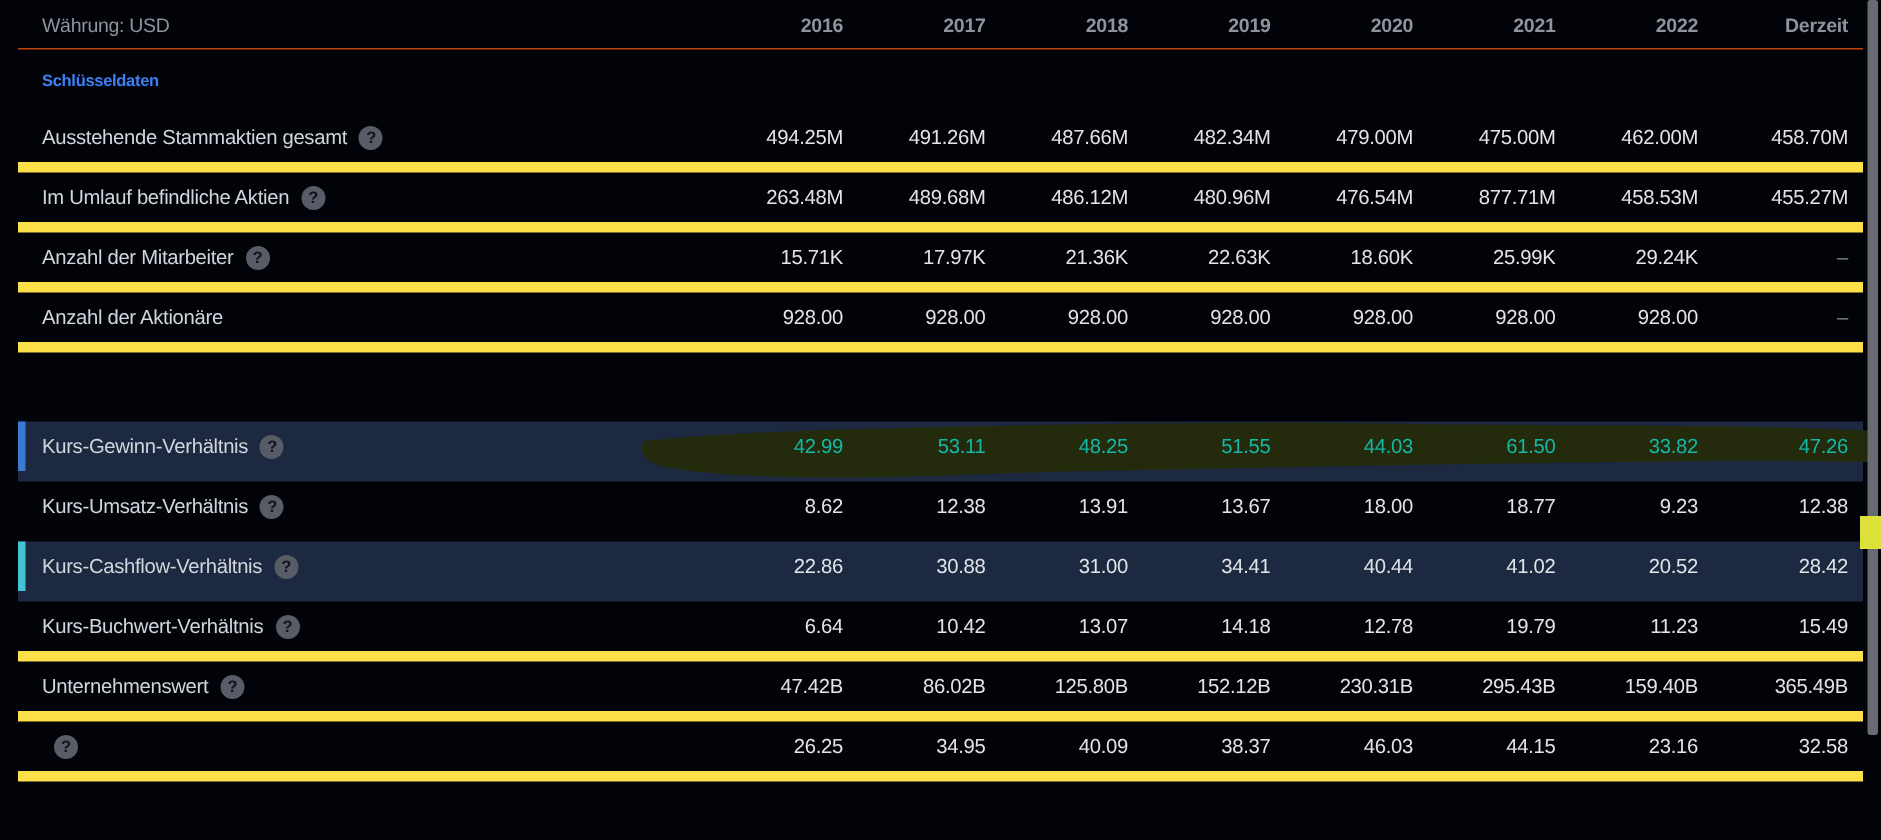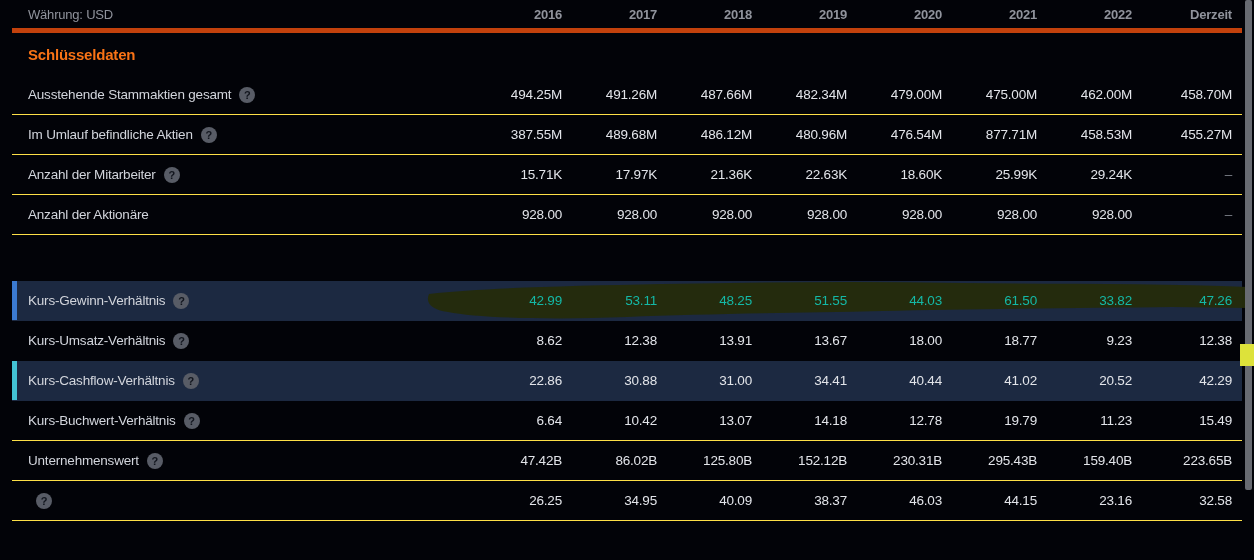--- a/index.html
+++ b/index.html
@@ -14,27 +14,27 @@
   .table {
     margin: 0 12px;
     width: 1230px;
     position: relative;
   }
   .row {
     display: flex;
     align-items: center;
     height: 40px;
     box-sizing: border-box;
-    border-bottom: 1px solid #fde047;
+    border-bottom: 7px solid #fde047;
     position: relative;
   }
   .row.no-border { border-bottom-color: transparent; }
   .row.header-row {
     height: 33px;
-    border-bottom: 5px solid #c2410c;
+    border-bottom: 1px solid #c2410c;
   }
   .row.highlight { border-bottom-color: transparent; }
   .row.highlight .accent {
     position: absolute;
     left: 0; top: 0; bottom: 0;
     width: 5px;
   }
   .label-cell {
     flex: 1;
     display: flex;
@@ -59,24 +59,24 @@
   .cell.last { width: 100px; }
   .row { padding-right: 10px; }
   .header-row .cell { color: #90939c; font-size: 13px; font-weight: bold; }
   .cell.dim { color: #7e828b; }
   .row.marked .cell { color: #14b8a6; }
   .section-title {
     height: 42px;
     display: flex;
     align-items: center;
     padding-left: 16px;
-    font-size: 15px;
+    font-size: 11px;
     font-weight: bold;
     letter-spacing: -0.2px;
-    color: #f97316;
+    color: #3b82f6;
   }
   .section.second { margin-top: 46px; }
   .section.second .section-title { height: 41px; }
   .help-icon {
     display: inline-flex;
     align-items: center;
     justify-content: center;
     width: 16px; height: 16px;
     border-radius: 50%;
     background: #585c66;
@@ -139,21 +139,21 @@
         <div class="cell">479.00M</div>
         <div class="cell">475.00M</div>
         <div class="cell">462.00M</div>
         <div class="cell last">458.70M</div>
       </div>
       <div class="row">
         <div class="label-cell">
           <span>Im Umlauf befindliche Aktien</span>
           <span class="help-icon">?</span>
         </div>
-        <div class="cell">387.55M</div>
+        <div class="cell">263.48M</div>
         <div class="cell">489.68M</div>
         <div class="cell">486.12M</div>
         <div class="cell">480.96M</div>
         <div class="cell">476.54M</div>
         <div class="cell">877.71M</div>
         <div class="cell">458.53M</div>
         <div class="cell last">455.27M</div>
       </div>
       <div class="row">
         <div class="label-cell">
@@ -222,21 +222,21 @@
           <span>Kurs-Cashflow-Verhältnis</span>
           <span class="help-icon">?</span>
         </div>
         <div class="cell">22.86</div>
         <div class="cell">30.88</div>
         <div class="cell">31.00</div>
         <div class="cell">34.41</div>
         <div class="cell">40.44</div>
         <div class="cell">41.02</div>
         <div class="cell">20.52</div>
-        <div class="cell last">42.29</div>
+        <div class="cell last">28.42</div>
       </div>
       <div class="row">
         <div class="label-cell">
           <span>Kurs-Buchwert-Verhältnis</span>
           <span class="help-icon">?</span>
         </div>
         <div class="cell">6.64</div>
         <div class="cell">10.42</div>
         <div class="cell">13.07</div>
         <div class="cell">14.18</div>
@@ -250,21 +250,21 @@
           <span>Unternehmenswert</span>
           <span class="help-icon">?</span>
         </div>
         <div class="cell">47.42B</div>
         <div class="cell">86.02B</div>
         <div class="cell">125.80B</div>
         <div class="cell">152.12B</div>
         <div class="cell">230.31B</div>
         <div class="cell">295.43B</div>
         <div class="cell">159.40B</div>
-        <div class="cell last">223.65B</div>
+        <div class="cell last">365.49B</div>
       </div>
       <div class="row">
         <div class="label-cell">
           <span class="help-icon">?</span>
         </div>
         <div class="cell">26.25</div>
         <div class="cell">34.95</div>
         <div class="cell">40.09</div>
         <div class="cell">38.37</div>
         <div class="cell">46.03</div>

